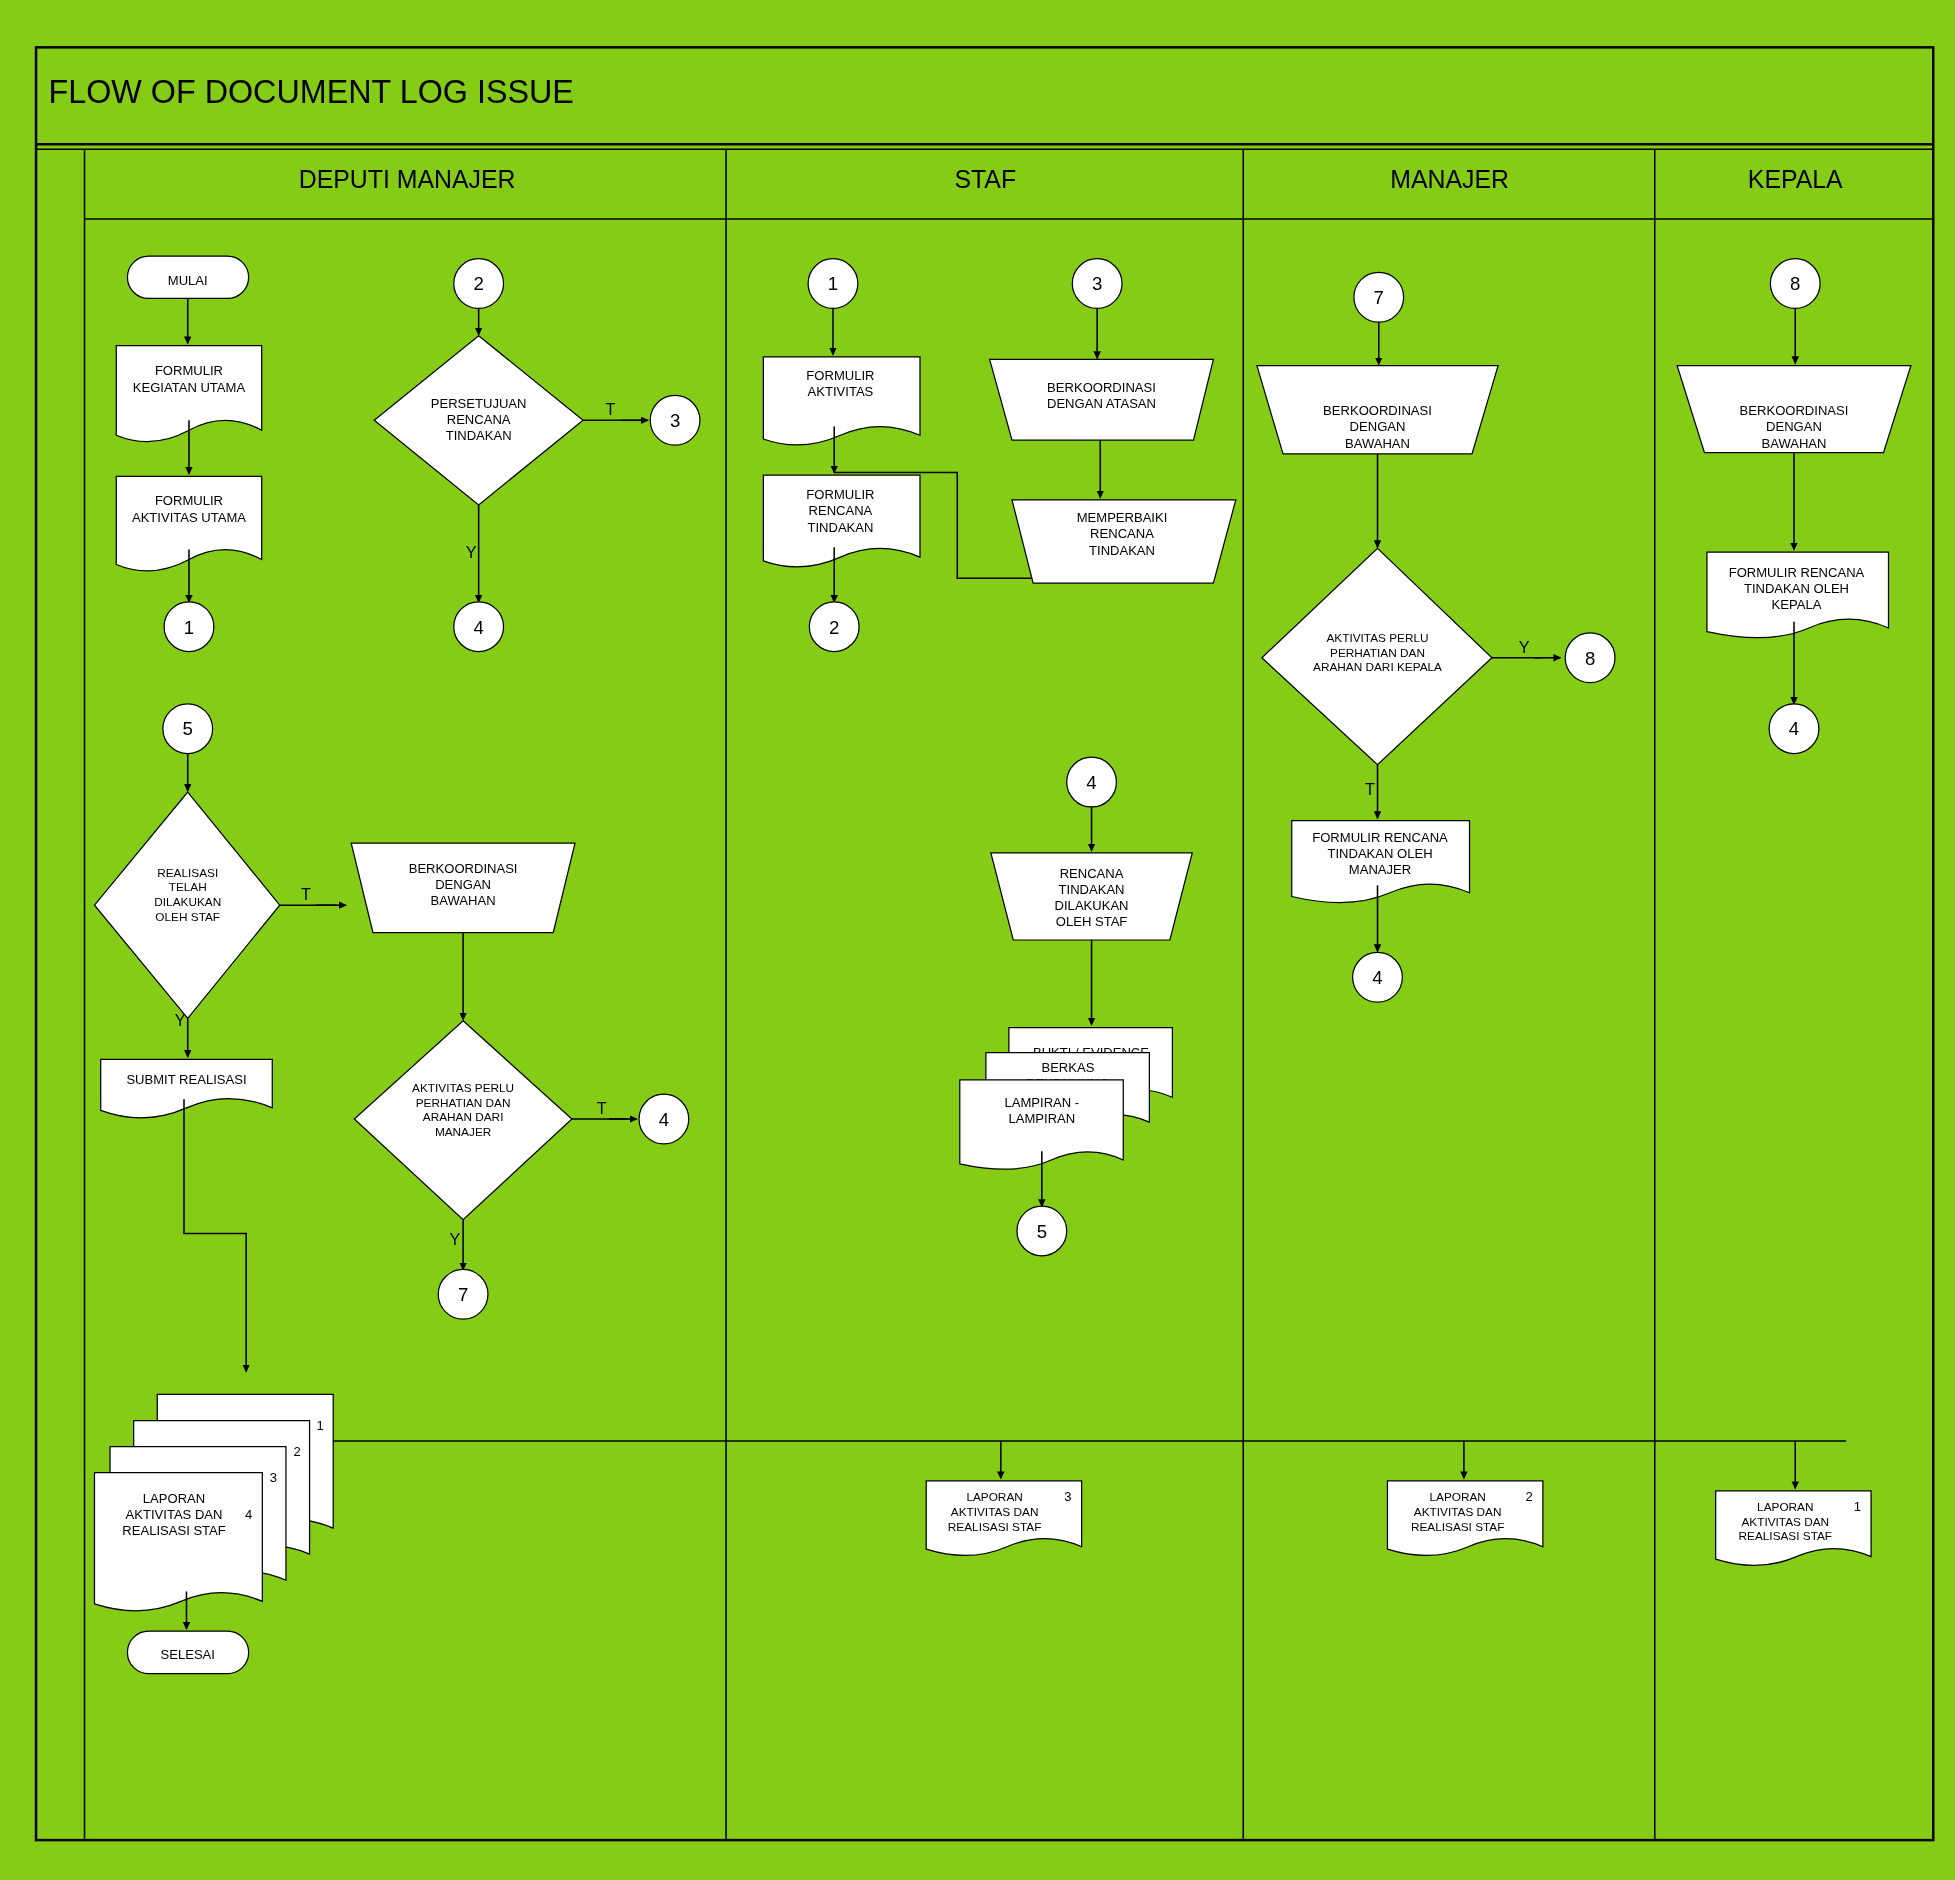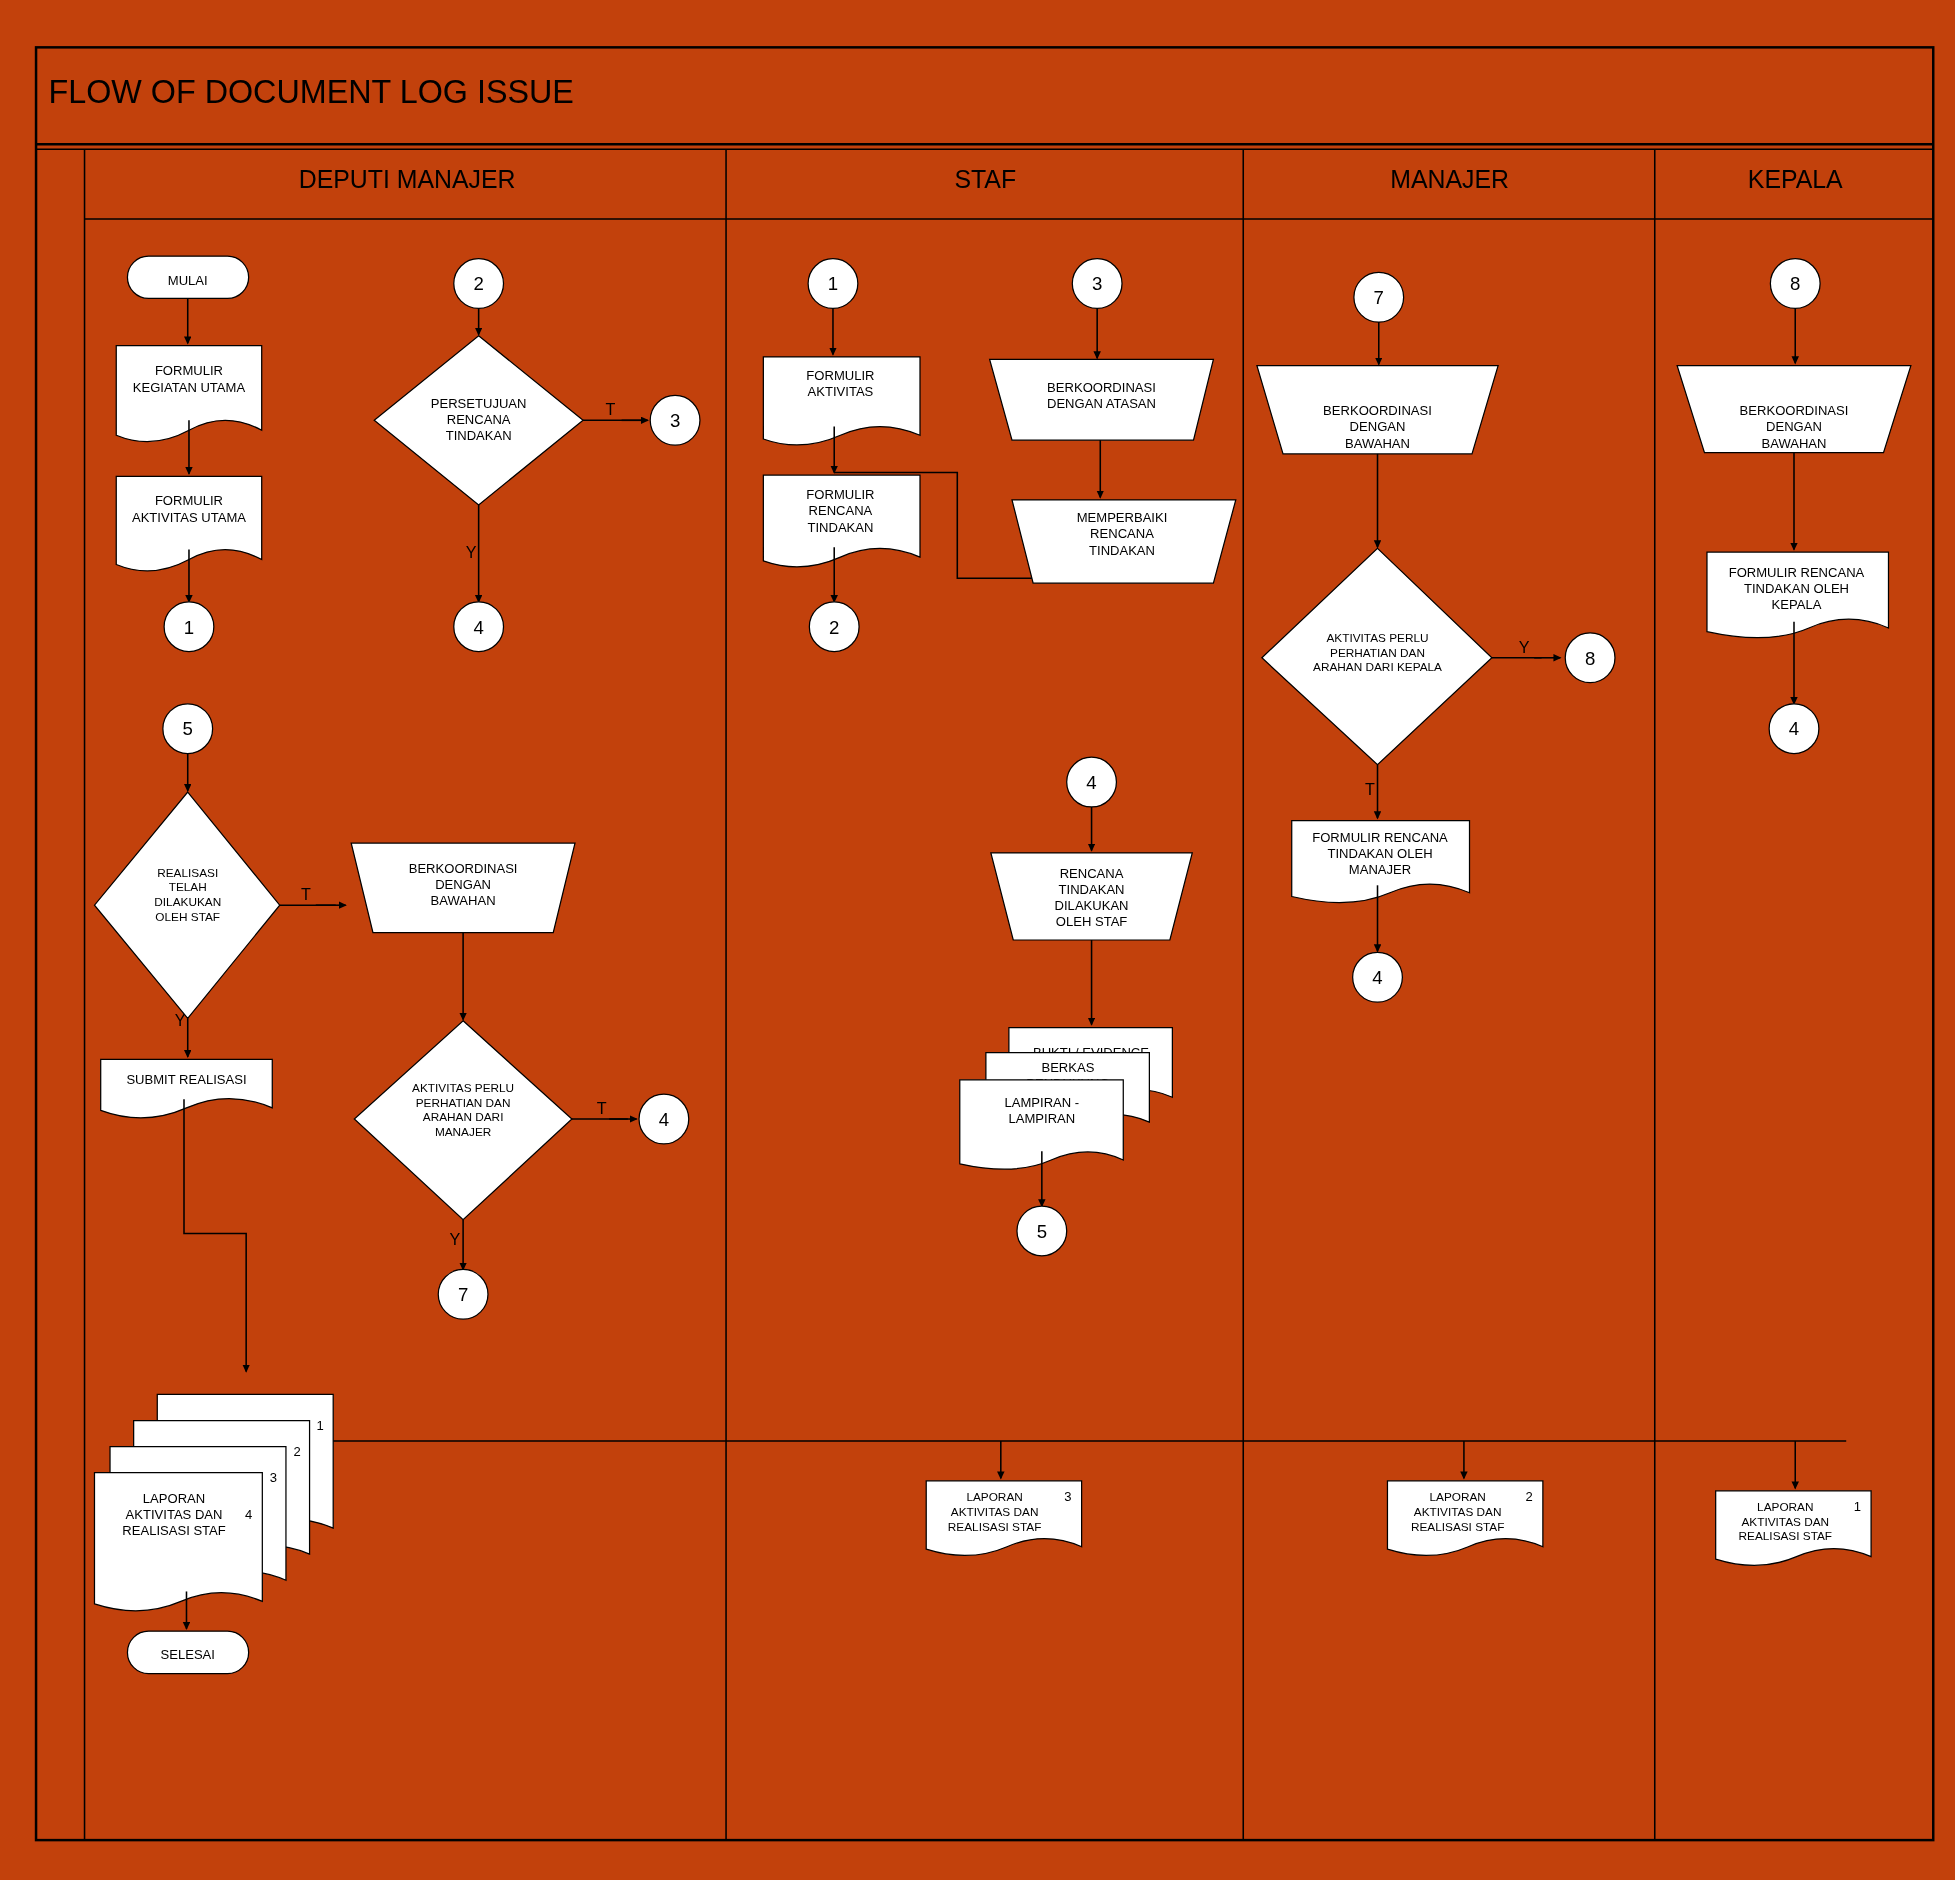--- a/index.html
+++ b/index.html
@@ -1,17 +1,17 @@
 <!DOCTYPE html>
 <html style="font-size:10px"><head>
 <meta charset="utf-8">
 <style>
   html,body{margin:0;padding:0;background:#ffffff;}
   body{font-family:"Liberation Sans",sans-serif;color:#000;}
-  #page{position:relative;width:1955px;height:1880px;background:#c2410c;overflow:hidden;}
+  #page{position:relative;width:1955px;height:1880px;background:#84cc16;overflow:hidden;}
   #svgroot{position:absolute;left:0;top:0;width:1955px;height:1880px;}
   .ttl{font-size:52px;fill:#000;font-family:"Liberation Sans",sans-serif;}
   .hdr{font-size:40px;fill:#000;text-anchor:middle;font-family:"Liberation Sans",sans-serif;}
   .tx{font-size:21px;fill:#000;text-anchor:middle;font-family:"Liberation Sans",sans-serif;}
   .txs{font-size:19px;fill:#000;text-anchor:middle;font-family:"Liberation Sans",sans-serif;}
   .con{font-size:30px;fill:#000;text-anchor:middle;font-family:"Liberation Sans",sans-serif;}
   .lbl{font-size:26px;fill:#000;text-anchor:middle;font-family:"Liberation Sans",sans-serif;}
   .sh{fill:#ffffff;stroke:#000000;stroke-width:2;}
   .fr{fill:none;stroke:#000000;stroke-width:4;}
   .dv{fill:none;stroke:#000000;stroke-width:2.5;}

